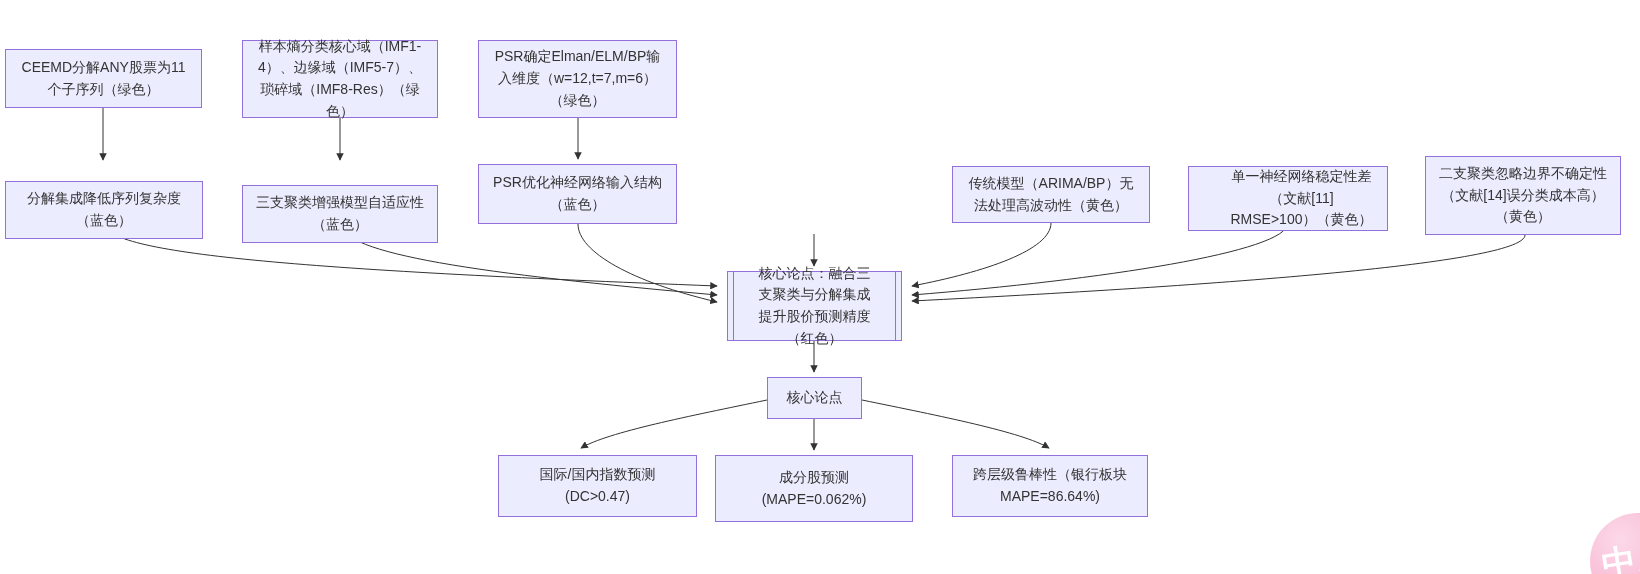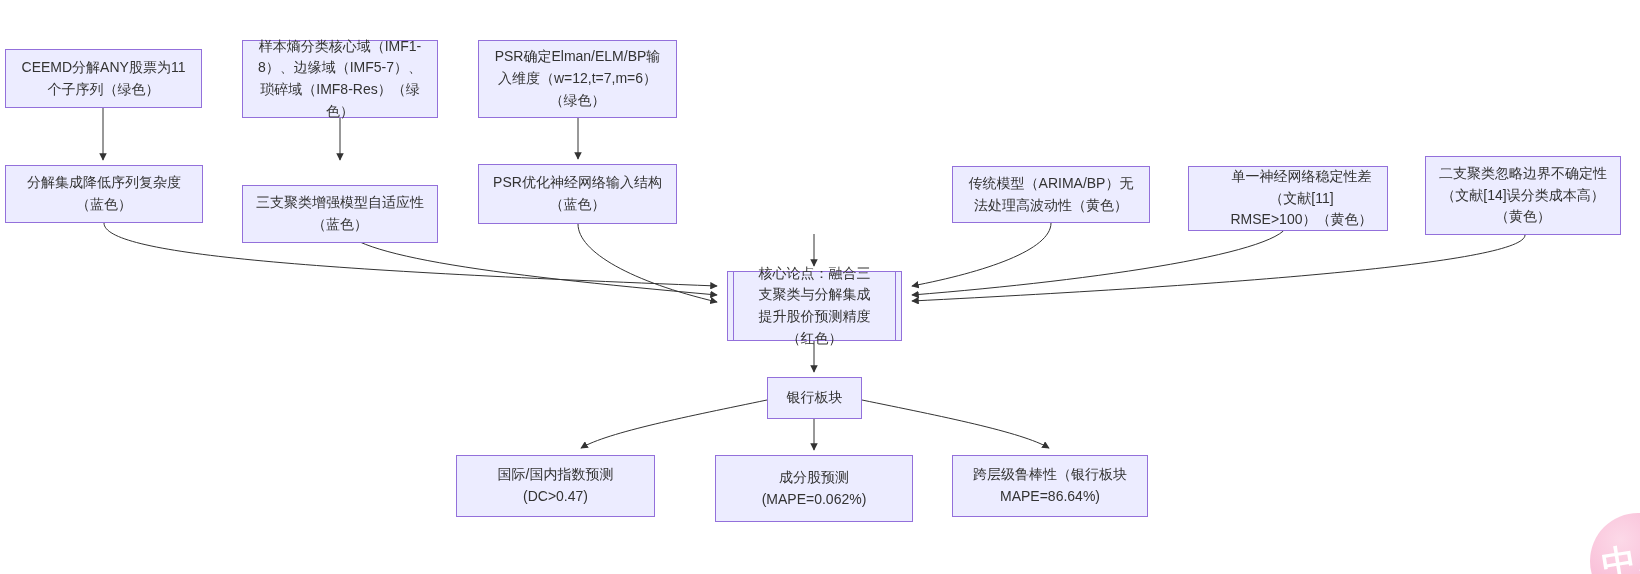--- a/index.html
+++ b/index.html
@@ -56,42 +56,42 @@
       <path d="M1525,235 C1525,262 1250,284 912,301" marker-end="url(#arrow)"></path>
       <path d="M814,341 V372" marker-end="url(#arrow)"></path>
       <path d="M767,400 C690,416 608,432 581,448" marker-end="url(#arrow)"></path>
       <path d="M814,419 V450" marker-end="url(#arrow)"></path>
       <path d="M862,400 C940,416 1022,432 1049,448" marker-end="url(#arrow)"></path>
     </g>
   </svg>
 
   <div class="node" style="left:5px; top:49px; width:197px; height:59px;">CEEMD分解ANY股票为11个子序列（绿色）</div>
 
-  <div class="node" style="left:242px; top:40px; width:196px; height:78px;">样本熵分类核心域（IMF1-8）、边缘域（IMF5-7）、琐碎域（IMF8-Res）（绿色）</div>
+  <div class="node" style="left:242px; top:40px; width:196px; height:78px;">样本熵分类核心域（IMF1-4）、边缘域（IMF5-7）、琐碎域（IMF8-Res）（绿色）</div>
 
   <div class="node" style="left:478px; top:40px; width:199px; height:78px;">PSR确定Elman/ELM/BP输入维度（w=12,t=7,m=6）（绿色）</div>
 
-  <div class="node" style="left:5px; top:165px; width:198px; height:58px;">分解集成降低序列复杂度（蓝色）</div>
+  <div class="node" style="left:5px; top:181px; width:198px; height:58px;">分解集成降低序列复杂度（蓝色）</div>
 
   <div class="node" style="left:242px; top:165px; width:196px; height:58px;margin-top:20px;">三支聚类增强模型自适应性（蓝色）</div>
 
   <div class="node" style="left:478px; top:164px; width:199px; height:60px;">PSR优化神经网络输入结构（蓝色）</div>
 
 
   <div class="node" style="left:952px; top:166px; width:198px; height:57px;">传统模型（ARIMA/BP）无法处理高波动性（黄色）</div>
 
   <div class="node" style="left:1188px; top:166px; width:200px; height:65px;padding-left:37px;">单一神经网络稳定性差（文献[11] RMSE&gt;100）（黄色）</div>
 
   <div class="node" style="left:1425px; top:156px; width:196px; height:79px;">二支聚类忽略边界不确定性（文献[14]误分类成本高）（黄色）</div>
 
   <div class="node subroutine" style="left:727px; top:271px; width:175px; height:70px; padding:4px 26px;">核心论点：融合三支聚类与分解集成提升股价预测精度（红色）</div>
 
-  <div class="node" style="left:767px; top:377px; width:95px; height:42px;">银行板块</div>
+  <div class="node" style="left:767px; top:377px; width:95px; height:42px;">核心论点</div>
 
-  <div class="node" style="left:456px; top:455px; width:199px; height:62px;">国际/国内指数预测 (DC&gt;0.47)</div>
+  <div class="node" style="left:498px; top:455px; width:199px; height:62px;">国际/国内指数预测 (DC&gt;0.47)</div>
 
   <div class="node" style="left:715px; top:455px; width:198px; height:67px;">成分股预测 (MAPE=0.062%)</div>
 
   <div class="node" style="left:952px; top:455px; width:196px; height:62px;">跨层级鲁棒性（银行板块 MAPE=86.64%)</div>
 
   <div class="translate-badge">
     <span class="glyph">中A</span>
   </div>
 
 </div>

